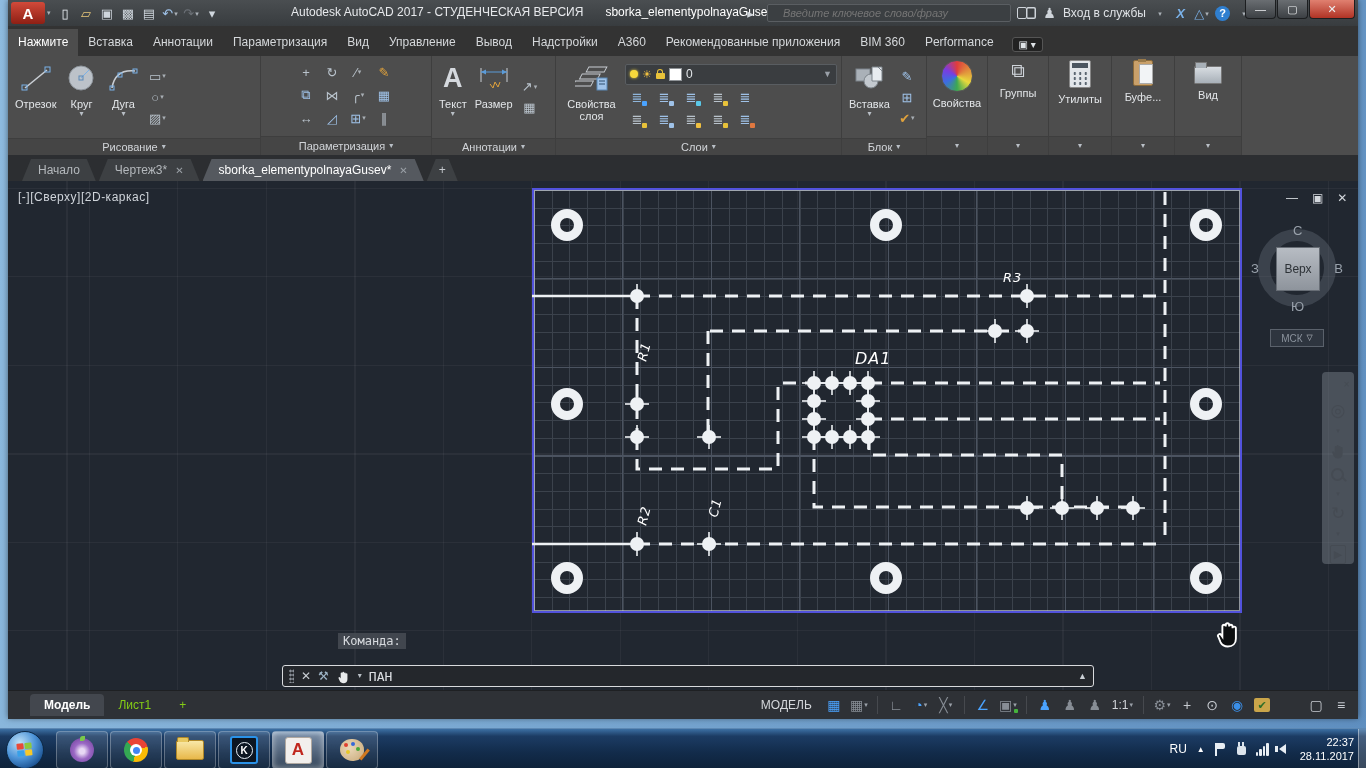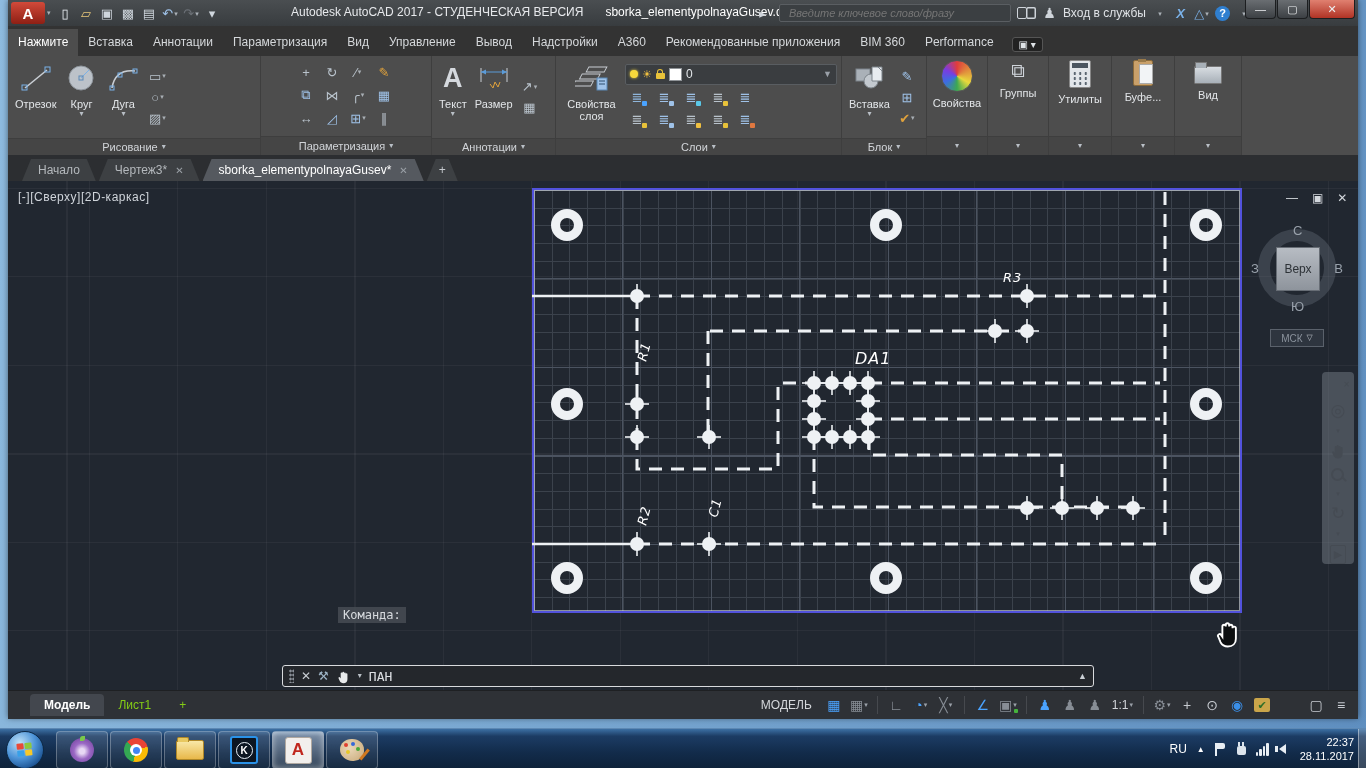--- a/index.html
+++ b/index.html
@@ -8,21 +8,21 @@
   
   #win{position:absolute;left:8px;top:0;width:1350px;height:718px;background:#212730;box-shadow:0 0 6px rgba(0,0,0,.5)}
   
   #titlebar{position:absolute;left:0;top:0;width:100%;height:26px;background:linear-gradient(#4a4e51,#383c3f);border-bottom:1px solid #26282a;display:flex;align-items:center}
   #logo{width:34px;height:22px;margin-left:3px;background:linear-gradient(#d24a3a,#8e1f14);border-radius:3px;color:#fff;font-weight:bold;font-size:15px;display:flex;align-items:center;justify-content:center}
   .tb-ico{width:21px;height:20px;display:flex;align-items:center;justify-content:center;color:#cfd4da;font-size:13px;line-height:13px}
   .tb-ico b{font-size:7px;color:#aab0b6;margin-left:1px;font-weight:normal}
   #tb-title{position:absolute;left:283px;top:5px;font-size:12px;color:#e7e9ec;white-space:nowrap}
   #tb-title .doc{margin-left:22px;color:#fff}
   #tb-right{position:absolute;right:104px;top:3px;display:flex;align-items:center;height:20px}
-  #search-box{width:212px;height:16px;background:#3b3f42;border:1px solid #5a5e62;border-radius:2px;color:#9aa0a6;font-style:italic;font-size:11px;padding:0 9px;margin:0 6px}
+  #search-box{width:212px;height:16px;background:#3b3f42;border:1px solid #5a5e62;border-radius:2px;color:#9aa0a6;font-style:italic;font-size:11px;padding:0 15px;margin:0 6px}
   .binoc{width:8px;height:10px;border:1.5px solid #cfd4da;border-radius:2px;display:inline-block;box-shadow:9px 0 0 -1.5px #3b3f42,9px 0 0 0 #cfd4da;margin-right:12px}
   #signin-label{color:#dfe2e6;font-size:12px;margin:0 3px}
   #winbtns{position:absolute;right:3px;top:0;display:flex}
   .wb{height:18px;border:1px solid #1c1e20;border-top:none;border-radius:0 0 4px 4px;background:linear-gradient(#6a6e72,#3c4044);color:#eceef0;font-size:11px;display:flex;align-items:center;justify-content:center;margin-left:1px}
   .wb.close{background:linear-gradient(#e08070,#b03325);width:44px}
   
   #tabrow{position:absolute;left:0;top:26px;width:100%;height:30px;background:#333;display:flex;align-items:flex-end}
   .rtab{padding:6px 10px 7px;font-size:12px;color:#d5d8db;white-space:nowrap}
   .rtab.active{background:#4d4d4d;color:#fff}
   #ribbon-toggle{margin-left:8px;margin-bottom:4px;background:#222;border:1px solid #555;border-radius:3px;color:#dfe3e7;font-size:10px;padding:1px 6px}
@@ -562,21 +562,21 @@
       <span style="position:relative;width:14px;height:14px">
           <span style="position:absolute;left:0;top:0;width:9px;height:9px;border:2px solid #454b53;border-radius:50%"></span>
           <span style="position:absolute;left:10px;top:10px;width:6px;height:2px;background:#454b53;transform:rotate(45deg)"></span>
         </span>
       <span class="sm">▾</span>
       <span>↻</span>
       <span class="sm">▾</span>
       <span style="font-size:11px;border:1.5px solid #454b53;border-radius:2px;padding:0 3px">▶</span>
     </div>
 
-    <span class="cmd-hist" style="top:426px">Команда:</span>
+    <span class="cmd-hist" style="top:452px">Команда:</span>
 
     <div id="cmdbar">
       <span id="cmd-grip"></span>
       <span class="ci">✕</span>
       <span class="ci" style="color:#9fb6c8">⚒</span>
       <svg width="15" height="15" viewBox="0 0 16 16">
           <path d="M5 9V4.5a.9.9 0 011.8 0V3.7a.9.9 0 011.8 0v.8a.9.9 0 011.8 0v1a.9.9 0 011.8 0V11c0 2.6-1.7 4.2-4.3 4.2-2 0-3.1-.8-3.9-2.3L2.8 10a.9.9 0 011.5-1l.7 1z" fill="#e8eaec"></path>
         </svg>
       <b class="crt">▾</b>
       <span id="cmd-text">ПАН</span>

